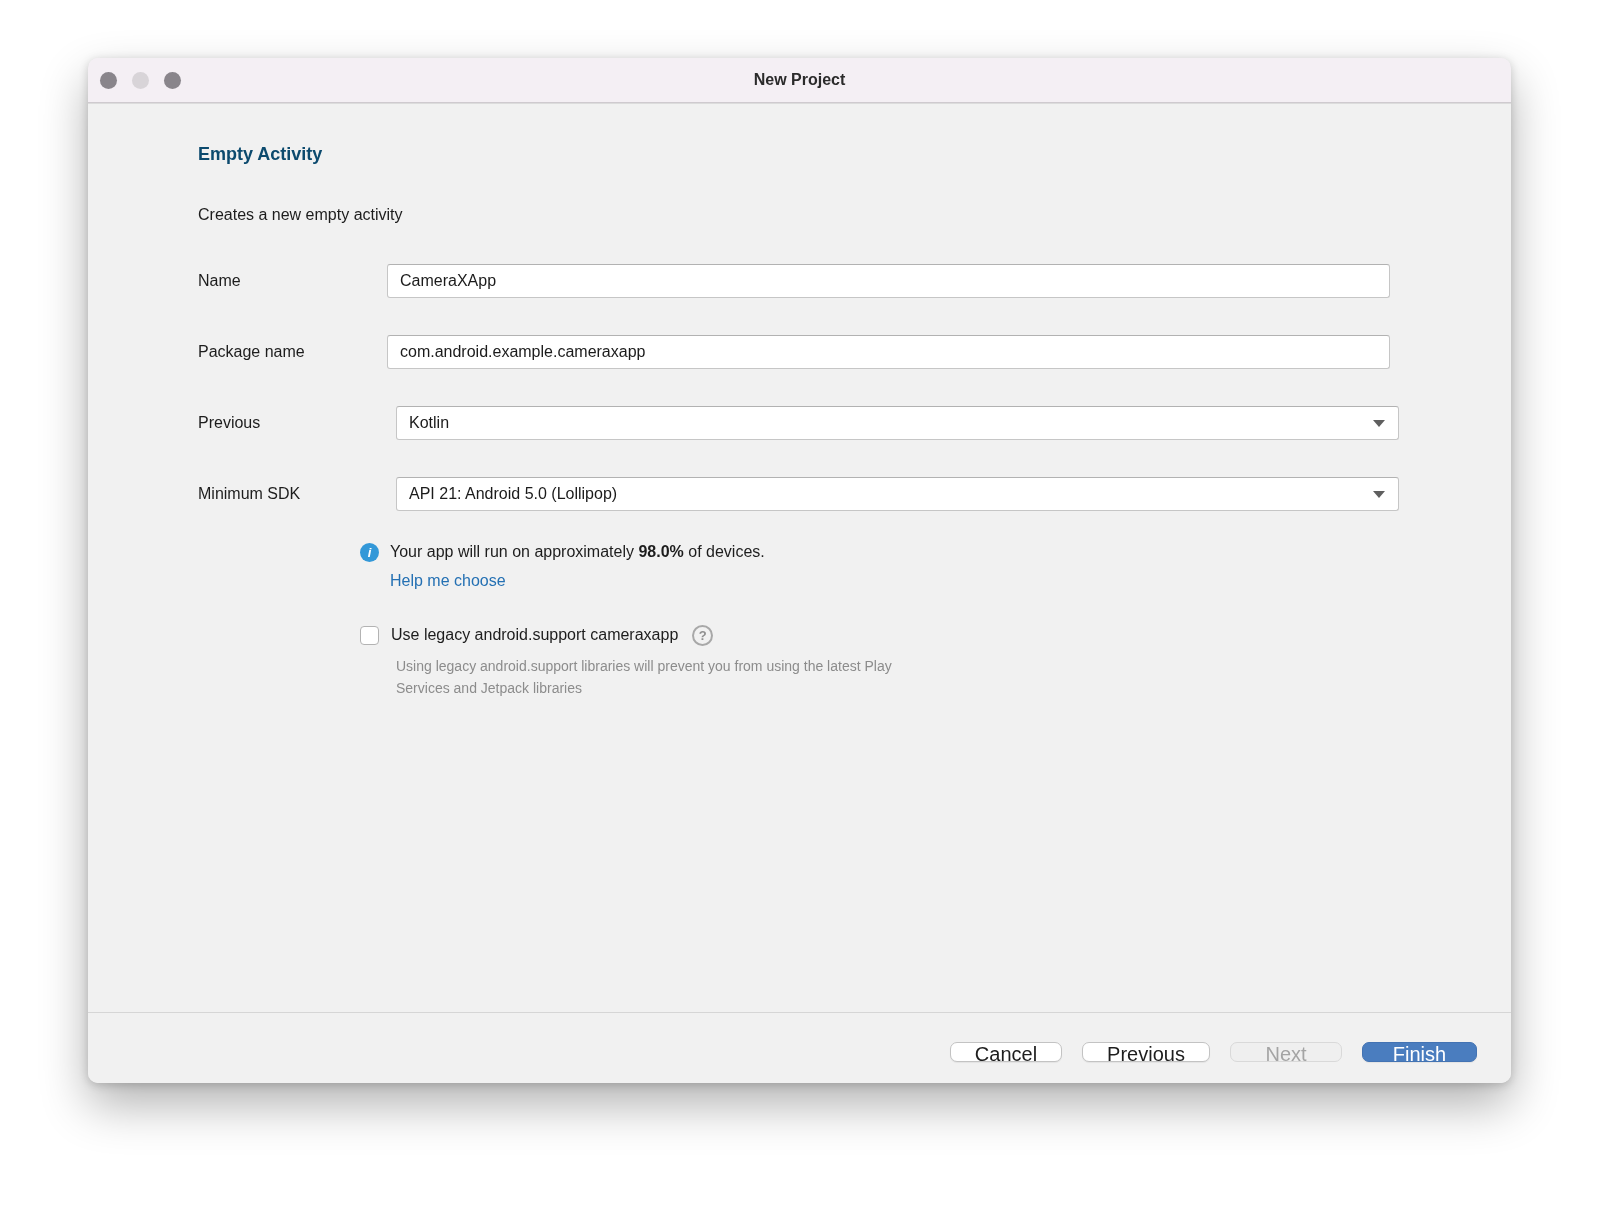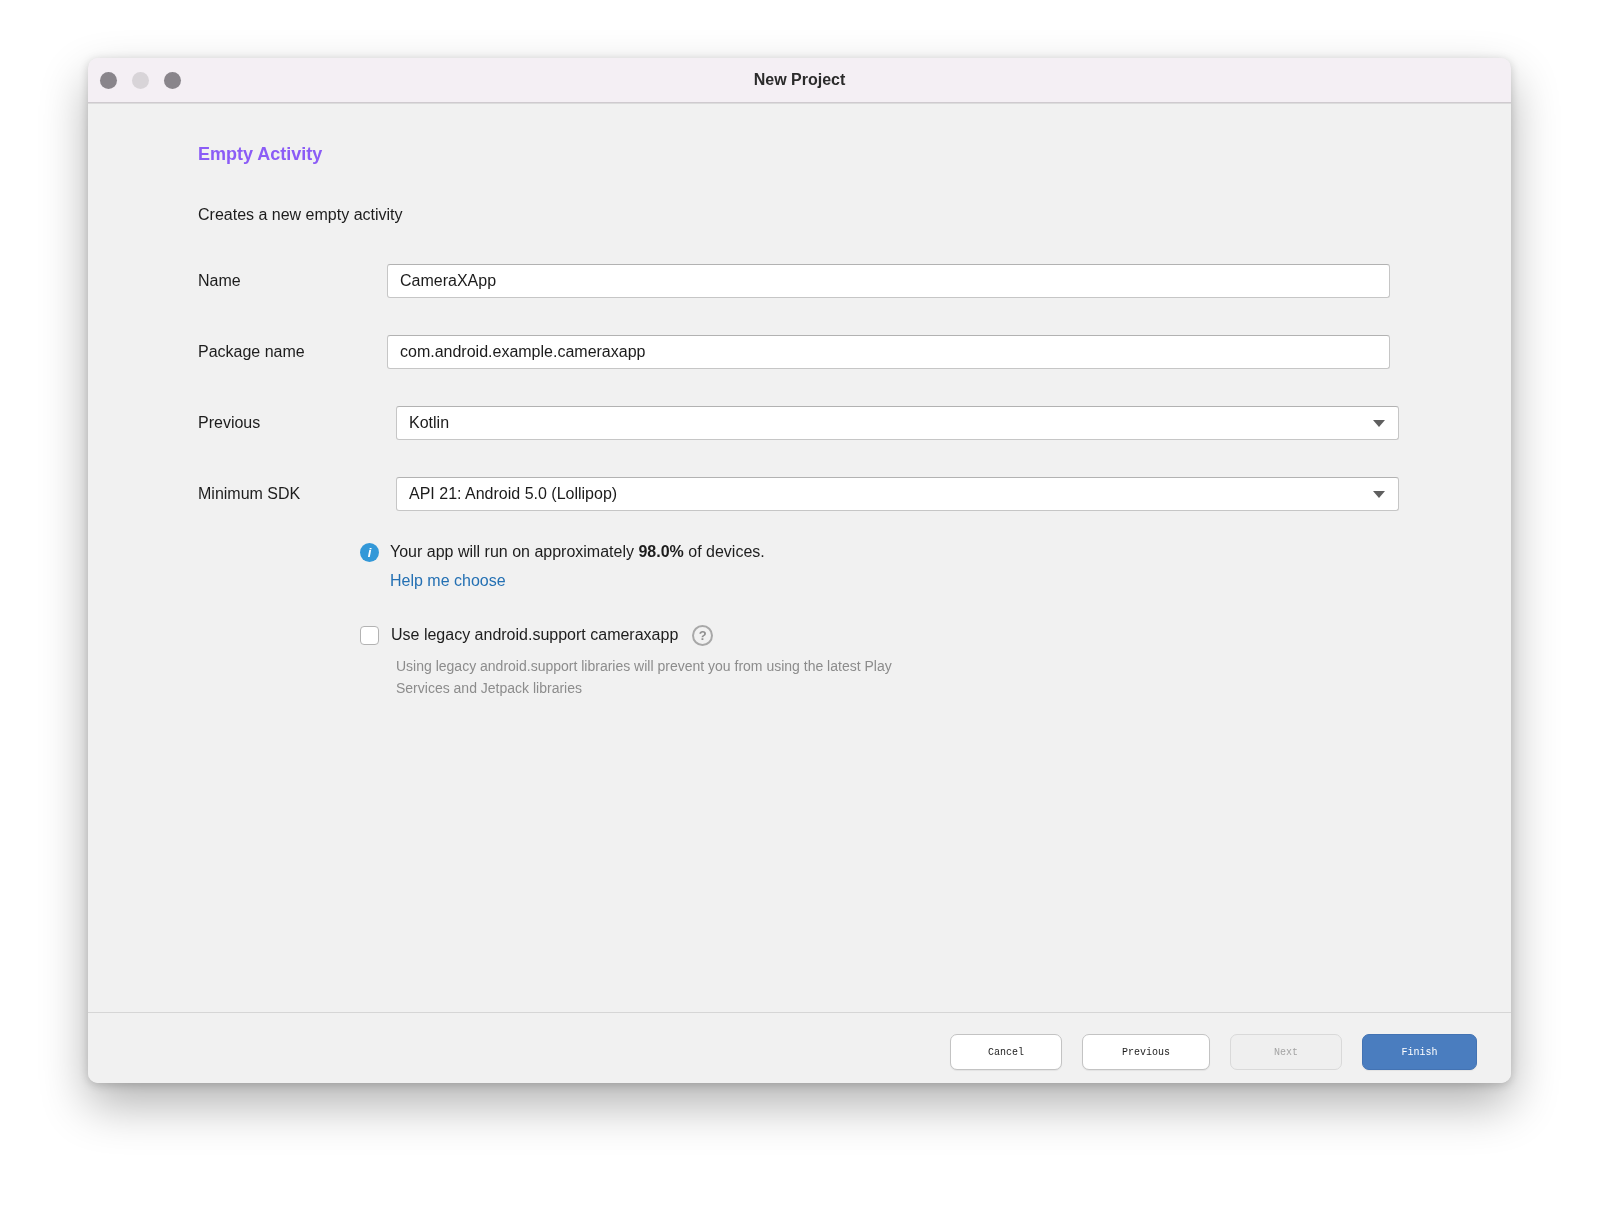--- a/index.html
+++ b/index.html
@@ -32,21 +32,21 @@
   .light { width: 17px; height: 17px; border-radius: 50%; border: none; padding: 0; cursor: default; }
   .light-dark  { background: #89858b; }
   .light-faint { background: #d8d4d8; }
   .tb-title { flex: 1; text-align: center; font-size: 16px; font-weight: 700; color: #2b2b2b; }
   
   .content {
     position: absolute; top: 46px; left: 0; right: 0; bottom: 71px;
     padding: 38px 0 0 110px;
     background: #f1f1f1;
   }
-  .heading { font-size: 18px; line-height: 24px; font-weight: 700; color: #8b5cf6; }
+  .heading { font-size: 18px; line-height: 24px; font-weight: 700; color: #0c4a6e; }
   .subtitle { margin-top: 38px; font-size: 16px; line-height: 22px; }
   .form { margin-top: 38px; }
   .row { display: flex; align-items: center; height: 34px; margin-bottom: 37px; gap: 27px; }
   .row:last-child { margin-bottom: 0; }
   .row-label { width: 162px; font-size: 16px; color: #1d1d1d; }
   .field-wrap { position: relative; width: 1003px; height: 34px; }
   .field {
     width: 1003px; height: 34px;
     background: #ffffff;
     border: 1px solid #c6c6c6; border-top-color: #b2b2b2;
@@ -124,23 +124,23 @@
   .footer {
     position: absolute; left: 0; right: 0; bottom: 0;
     height: 71px;
     background: #f1f1f1;
     border-top: 1px solid #d6d6d6;
     display: flex; align-items: center; justify-content: flex-end;
     gap: 20px;
     padding: 8px 34px 0 0;
   }
   .btn {
-    height: 36px;
+    height: 20px;
     border-radius: 7px;
-    font-family: Liberation Mono, monospace; font-size: 10px;
+    font-family: Liberation Sans, sans-serif; font-size: 20px;
     background: #ffffff;
     border: 1px solid #c3c3c3;
     color: #1d1d1d;
     box-shadow: 0 1px 1px rgba(0,0,0,0.06);
     cursor: default;
   }
   .btn-cancel { width: 112px; }
   .btn-previous { width: 128px; }
   .btn-next { width: 112px; background: #efefef; border-color: #d9d9d9; color: #a4a4a4; box-shadow: none; }
   .btn-finish { width: 115px; background: #4a7dbf; border-color: #4373b3; color: #ffffff; font-weight: 500; }

